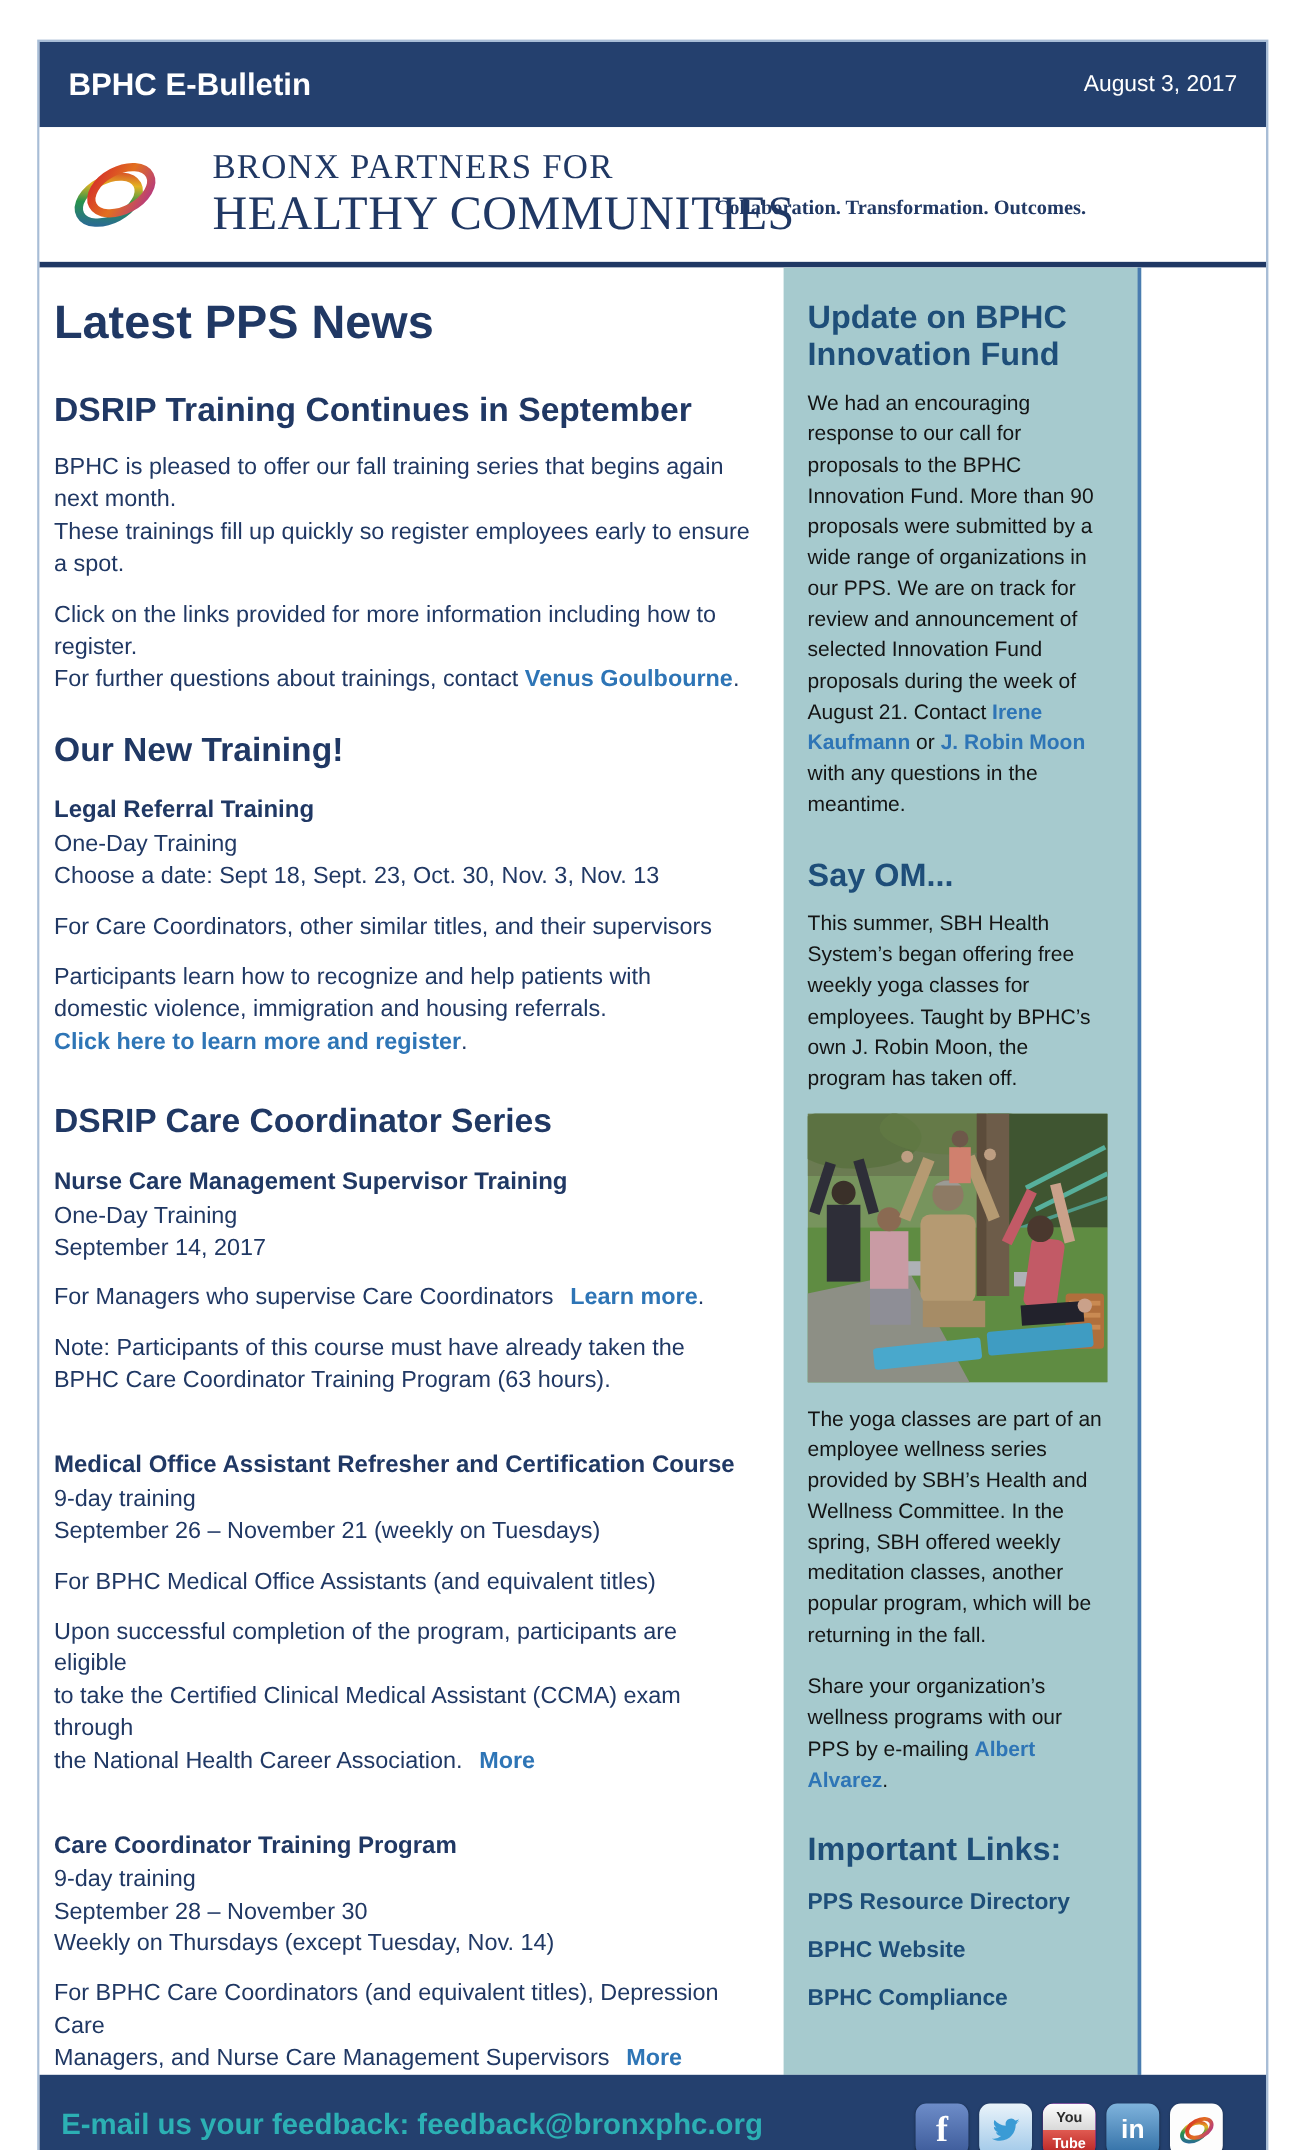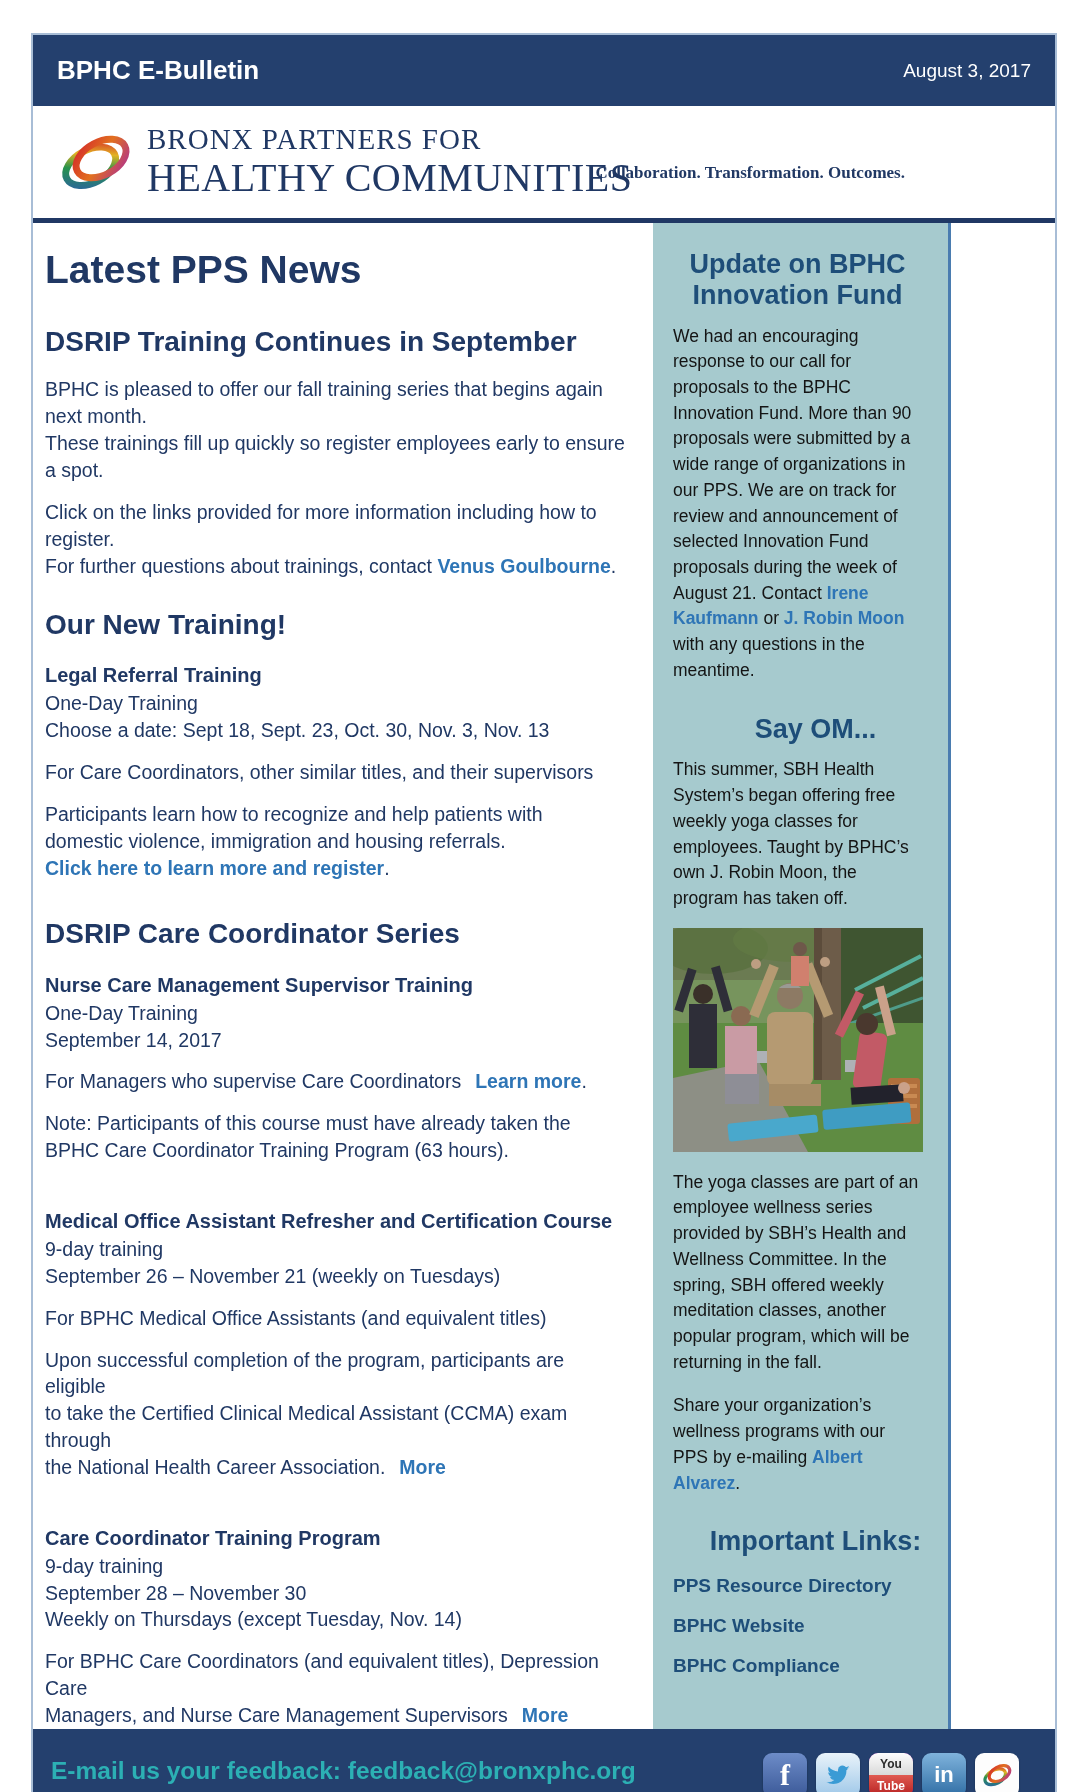--- a/index.html
+++ b/index.html
@@ -11,21 +11,21 @@
   .container { width:1026px; margin:33px 0 0 31px; border:2px solid #a8bdd6; background:#fff; }
 
   
   .topbar { height:71px; background:#24406e; display:flex; align-items:center; justify-content:space-between; padding:0 24px; }
   .topbar-title { color:#fff; font-size:26px; font-weight:bold; }
   .topbar-date  { color:#fff; font-size:19px;text-align:center; }
 
   
   .logo-row { height:112px; background:#fff; position:relative; display:flex; align-items:center; }
   .swirl { width:84px; height:78px; margin-left:20px; flex:0 0 auto; }
-  .brand { margin-left:10px; color:#203864; font-family:"Liberation Serif", serif; line-height:1.1; }
+  .brand { margin-left:40px; color:#203864; font-family:"Liberation Serif", serif; line-height:1.1; }
   .brand-l1 { font-size:29px; letter-spacing:1px; }
   .brand-l2 { font-size:40px; letter-spacing:0.5px; }
   .tagline { position:absolute; right:150px; top:57px; font-family:Liberation Serif, serif;
              font-size:17px; font-weight:bold; color:#203864; }
 
   .divider { height:5px; background:#203864; }
 
   
   .content { display:flex; align-items:stretch; min-height:1320px; background:#fff; }
   .left-col { width:620px; padding:8px 28px 0 12px; }
@@ -34,22 +34,22 @@
   .news-title { font-size:39px; font-weight:bold; color:#203864; margin-top:12px; }
   .sec-h2 { font-size:28px; font-weight:bold; color:#203864; margin-top:26px; }
   .body-text { font-size:19.5px; color:#203864; line-height:1.38; }
   .para { margin-top:15px; }
   .ctitle { font-size:20px; font-weight:bold; color:#203864; margin-top:26px; }
   .gap-lg { margin-top:44px; }
   .blue { color:#2e75b6; font-weight:bold; cursor:pointer; }
   .more { margin-left:14px;margin-top:28px; }
 
   
-  .sb-h2 { font-size:27px; font-weight:bold; color:#1e4e79; line-height:1.14; margin-top:10px;text-align:center; }
-  .sb-h2.mt { margin-top:30px;margin-left:36px; }
+  .sb-h2 { font-size:27px; font-weight:bold; color:#1e4e79; line-height:1.14; margin-top:10px; }
+  .sb-h2.mt { margin-top:30px; }
   .sb-p { font-size:17.5px; color:#141414; line-height:1.47; margin-top:13px; }
   .sb-link { color:#2e75b6; font-weight:bold; cursor:pointer; }
   .photo { width:250px; height:224px; margin-top:16px; display:block; }
   .sb-link-item { font-size:19px; font-weight:bold; color:#1e4e79; margin-top:18px; cursor:pointer; }
 
   
   .footer { height:232px; background:#24406e; position:relative; padding:28px 0 0 18px; }
   .f-feedback { color:#2cb0b4; font-size:24.5px; font-weight:bold; cursor:pointer; }
   .f-line { color:#d7dbe4; font-size:17.5px; line-height:1.4; width:620px; }
   .f-compliance { margin-top:16px; }

